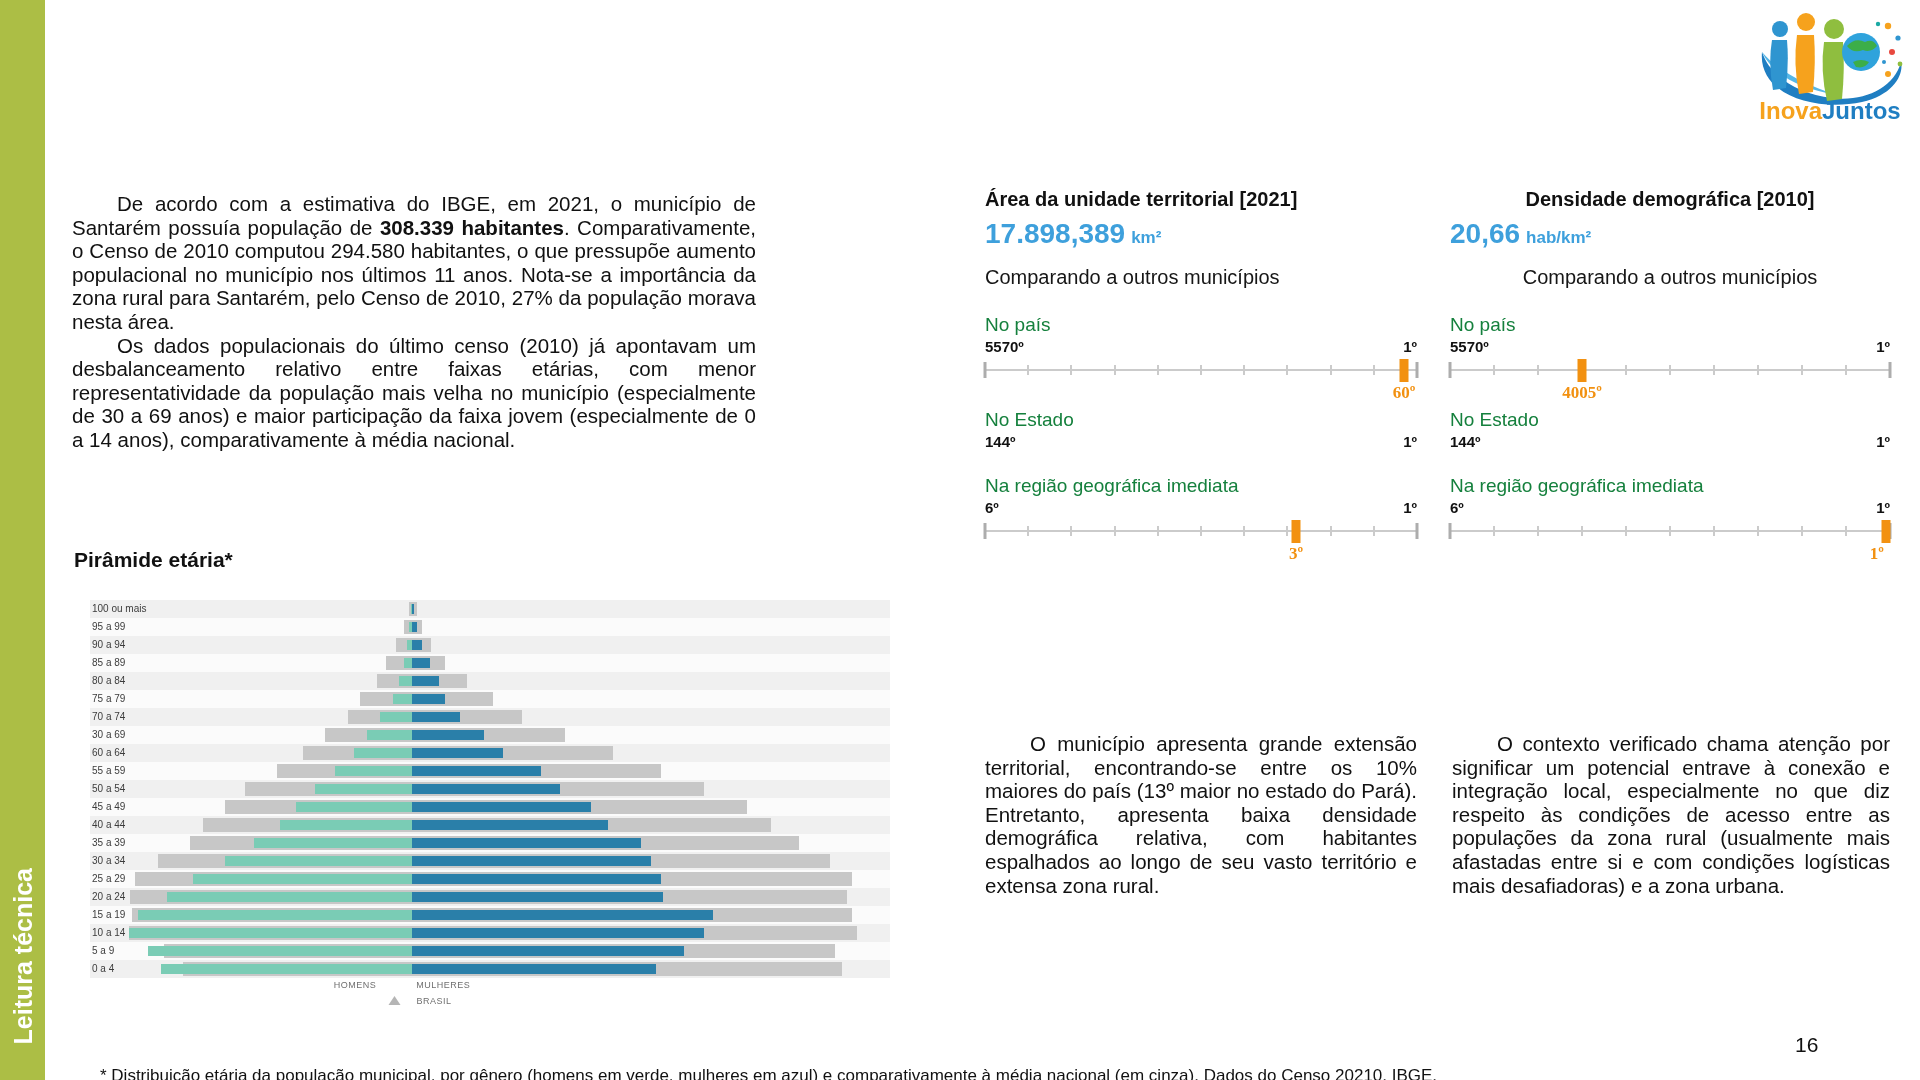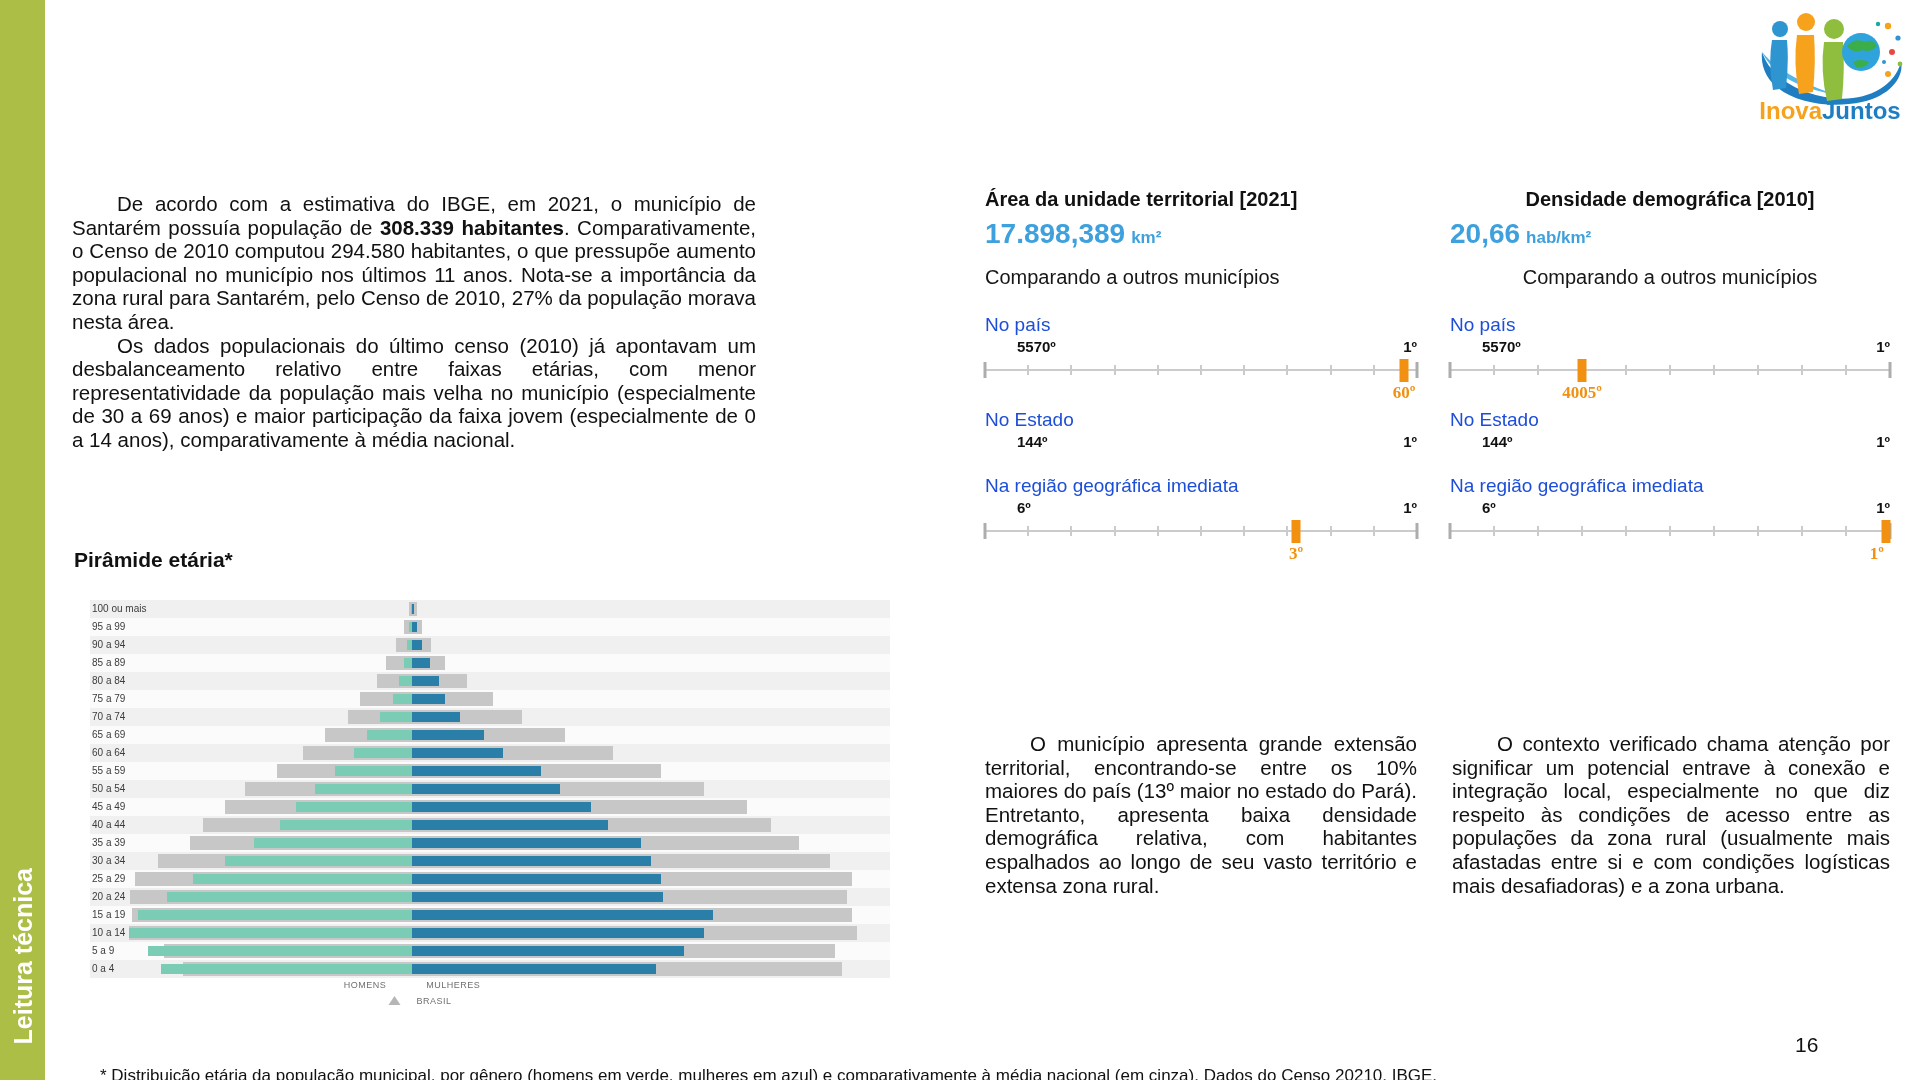--- a/index.html
+++ b/index.html
@@ -28,39 +28,39 @@
   .plabel{position:absolute;left:2px;top:3px;font-size:10px;color:#3c3c3c;z-index:3;white-space:nowrap;}
   .phalf{position:absolute;top:0;height:100%;}
   .pleft{left:0;width:322px;}
   .pright{left:322px;width:478px;}
   .pbar{position:absolute;top:50%;transform:translateY(-50%);}
   .pleft .pbar{right:0;}
   .pright .pbar{left:0;}
   .pbar.gray{height:14px;background:#c7c7c7;z-index:1;}
   .pbar.green{height:10px;background:#7accb5;z-index:2;}
   .pbar.blue{height:10px;background:#2a7fa9;z-index:2;}
-  .plegend{position:absolute;top:380px;left:322px;transform:translateX(-50%);
+  .plegend{position:absolute;top:380px;left:312px;transform:translateX(-50%);
     display:flex;gap:40px;font-size:9px;color:#6f6f6f;letter-spacing:.5px;}
   .plegend2{position:absolute;top:396px;left:330px;transform:translateX(-50%);
     display:flex;align-items:flex-start;gap:16px;font-size:9px;color:#6f6f6f;letter-spacing:.5px;}
   .tri{width:0;height:0;border-left:6px solid transparent;border-right:6px solid transparent;
     border-bottom:9px solid #b5b5b5;}
   
   .panel{position:absolute;top:188px;}
   .panel-left{left:985px;width:432px;}
   .panel-right{left:1450px;width:440px;}
   .panel-right .panel-title,.panel-right .compare{text-align:center;}
   .panel-title{font-size:20px;font-weight:bold;color:#111;}
   .stat-line{margin-top:7px;}
   .stat-value{font-size:28px;font-weight:bold;color:#3ea0dc;}
   .stat-unit{font-size:17px;font-weight:bold;color:#3ea0dc;margin-left:6px;}
   .compare{margin-top:16px;font-size:20px;color:#161616;}
   .ranking{margin-top:25px;}
-  .rank-label{font-size:19px;color:#1d4ed8;}
-  .rank-ends{display:flex;justify-content:space-between;font-size:15px;font-weight:bold;color:#111;margin-top:2px;margin-left:32px;}
+  .rank-label{font-size:19px;color:#15803d;}
+  .rank-ends{display:flex;justify-content:space-between;font-size:15px;font-weight:bold;color:#111;margin-top:2px;}
   .track{position:relative;height:26px;margin-top:3px;font-family:Liberation Serif, serif;}
   .tline{position:absolute;top:11px;left:0;right:0;height:2px;background:#cbcbcb;}
   .tick{position:absolute;top:7px;width:2px;height:10px;background:#cbcbcb;transform:translateX(-50%);z-index:1;}
   .tick.end{top:4px;height:16px;width:3px;background:#adadad;}
   .marker{position:absolute;top:1px;width:9px;height:23px;background:#f29111;transform:translateX(-50%);z-index:2;}
   .marker-label{position:absolute;top:25px;transform:translateX(-50%);
     font-size:17px;font-weight:bold;color:#f29111;white-space:nowrap;}
   
   .commentary{position:absolute;top:732px;font-size:20.5px;line-height:23.6px;
     text-align:justify;color:#111;}
@@ -179,21 +179,21 @@
         <div class="phalf pleft">
           <div class="pbar gray" style="width: 20%;"></div>
           <div class="pbar green" style="width: 10%;"></div>
         </div>
         <div class="phalf pright">
           <div class="pbar gray" style="width: 23%;"></div>
           <div class="pbar blue" style="width: 10%;"></div>
         </div>
       </div>
       <div class="prow">
-        <span class="plabel">65 a 69</span>
+        <span class="plabel">30 a 69</span>
         <div class="phalf pleft">
           <div class="pbar gray" style="width: 27%;"></div>
           <div class="pbar green" style="width: 14%;"></div>
         </div>
         <div class="phalf pright">
           <div class="pbar gray" style="width: 32%;"></div>
           <div class="pbar blue" style="width: 15%;"></div>
         </div>
       </div>
       <div class="prow alt">

